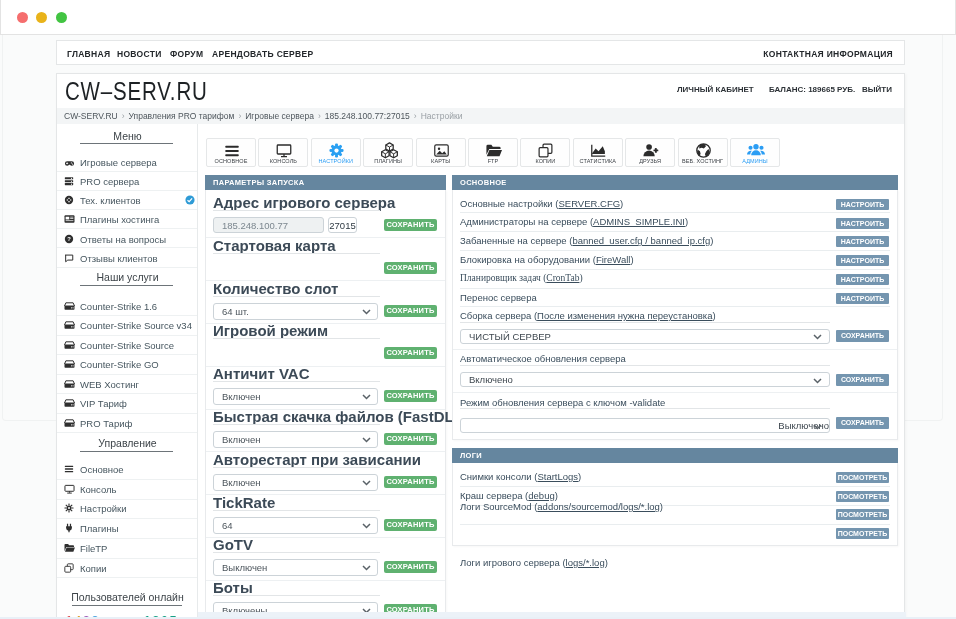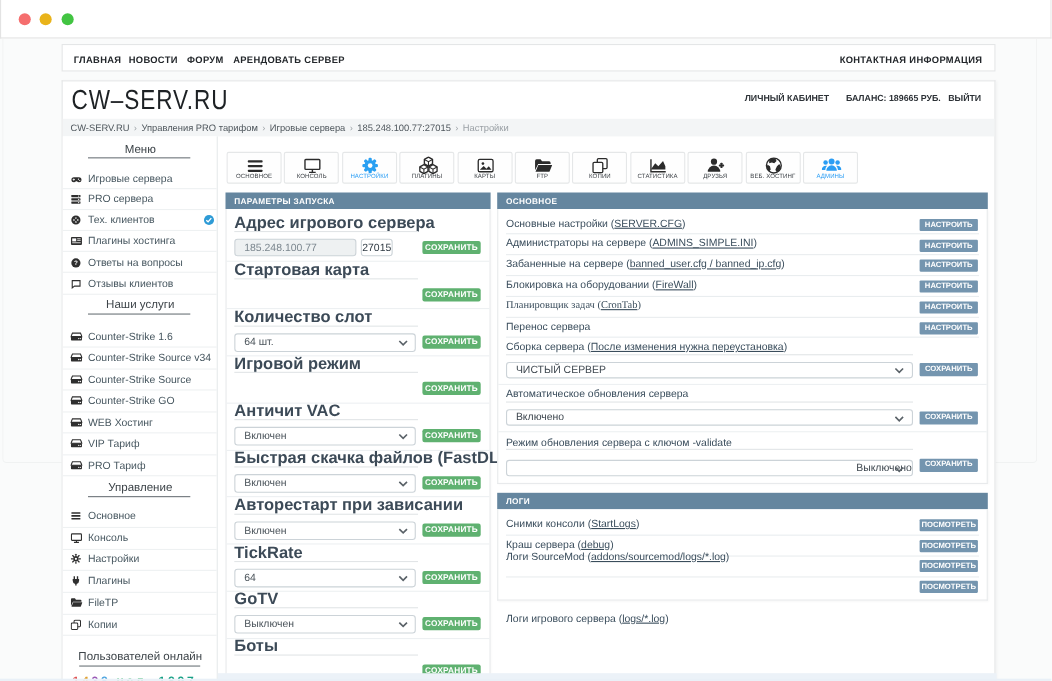--- a/index.html
+++ b/index.html
@@ -476,20 +476,23 @@
       <div class="lab">GoTV</div>
       <div class="lhr"></div>
       <div class="ctl sel">Выключен<svg style="position:absolute;right:6px;top:5px;" width="9" height="6" viewBox="0 0 9 6">
           <path d="M1 1l3.5 3.5L8 1" stroke="#5a6268" stroke-width="1.5" fill="none"></path>
         </svg></div>
       <div class="gbtn">СОХРАНИТЬ</div>
     </div>
 <div class="grp" style="top:582.2px;">
       <div class="lab">Боты</div>
       <div class="lhr"></div>
+      <div class="ctl sel">Включены<svg style="position:absolute;right:6px;top:5px;" width="9" height="6" viewBox="0 0 9 6">
+          <path d="M1 1l3.5 3.5L8 1" stroke="#5a6268" stroke-width="1.5" fill="none"></path>
+        </svg></div>
       <div class="gbtn">СОХРАНИТЬ</div>
     </div>
 </div>
 
 <div class="phead" style="left:452px;top:175px;width:446px;">ОСНОВНОЕ</div>
 <div class="pbody" style="left:452px;top:190px;width:446px;height:250px;"></div>
 <div id="rrows">
 <div class="rrow" style="top:197.5px;">Основные настройки (<u>SERVER.CFG</u>)</div>
 <div class="bbtn" style="top:198.8px;">НАСТРОИТЬ</div>
 <div class="rsep" style="top:212.4px;"></div>

